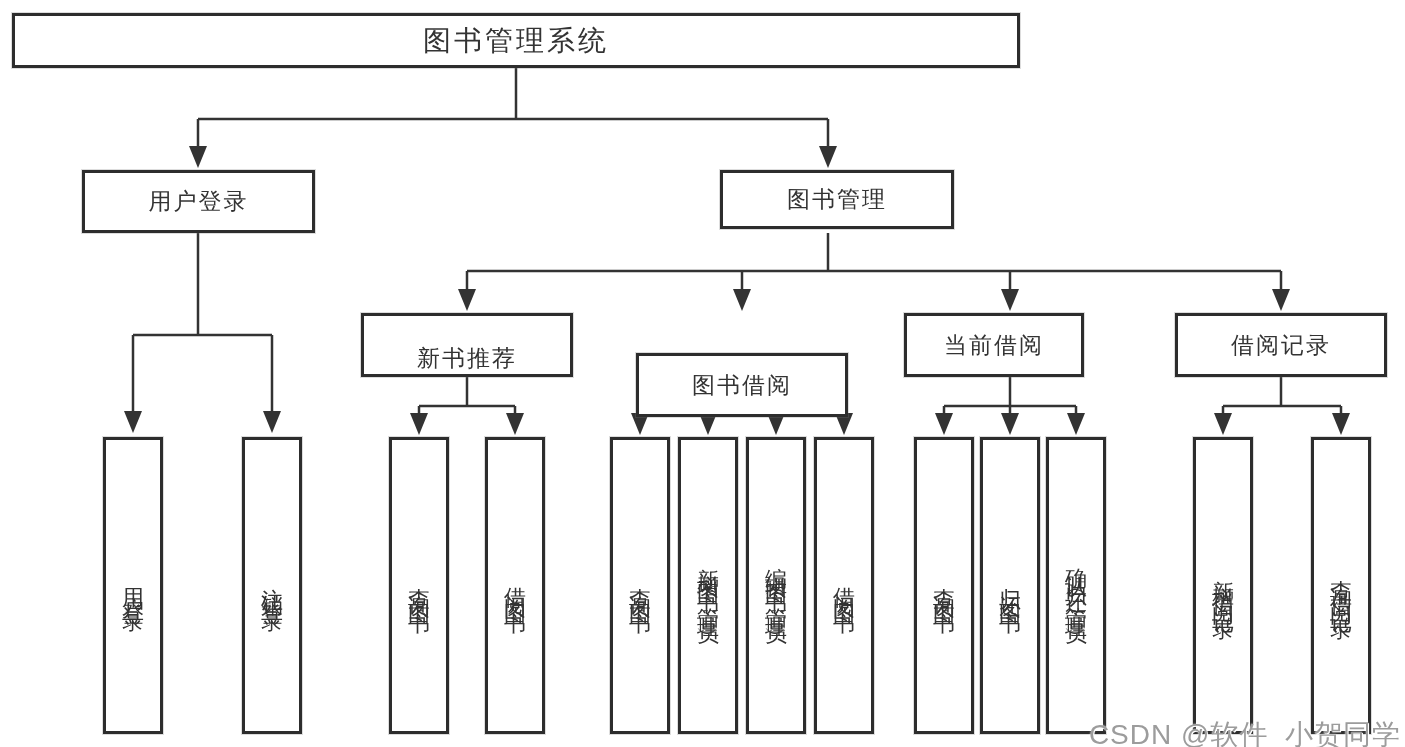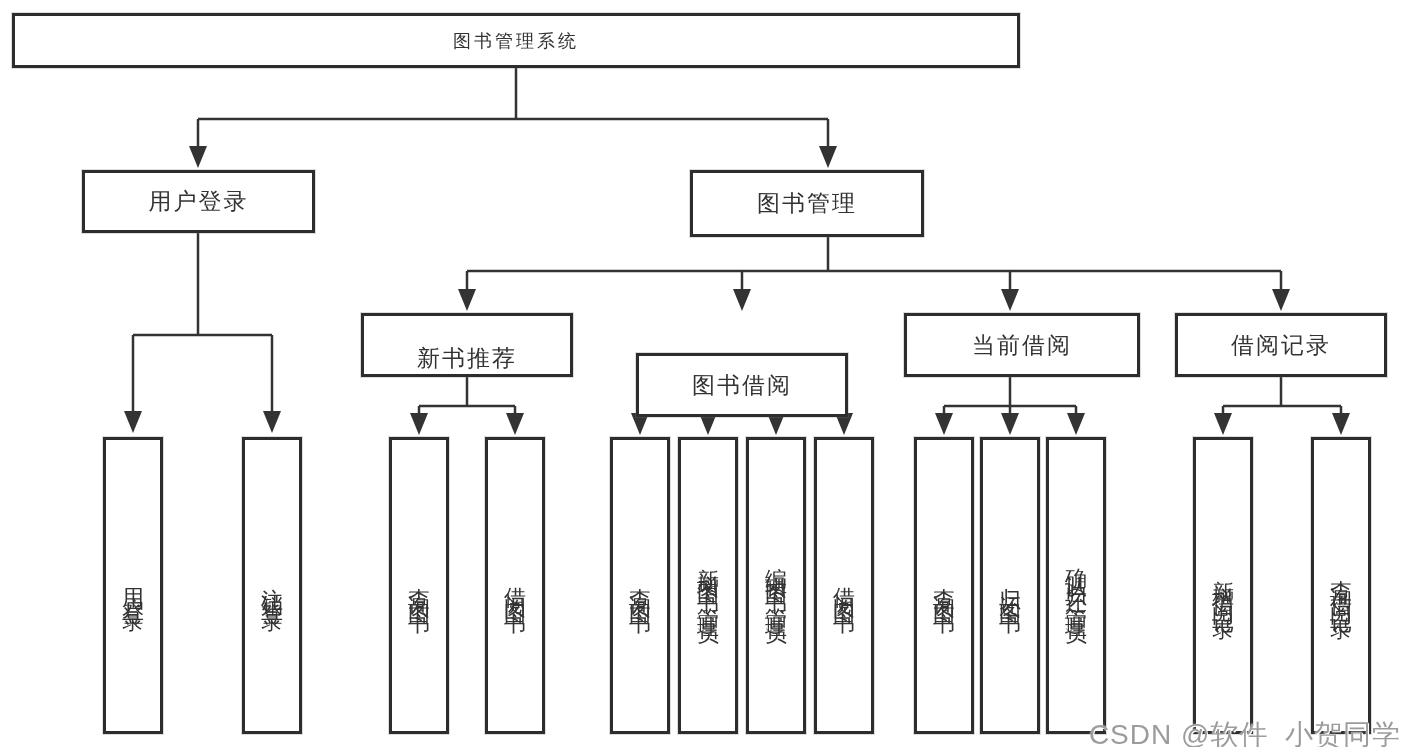--- a/index.html
+++ b/index.html
@@ -31,21 +31,21 @@
     justify-content: center;
     color: #333333;
     box-shadow: 0 0 0 1px rgba(120,120,120,0.25);
   }
   .h-label {
     font-size: 23px;
     letter-spacing: 2px;
     white-space: nowrap;
   }
   .root-label {
-    font-size: 18px;
+    font-size: 28px;
     letter-spacing: 3px;
   }
   .leaf .v-label {
     writing-mode: vertical-rl;
     text-orientation: upright;
     font-size: 22px;
     letter-spacing: 8px;
     line-height: 1;
     white-space: nowrap;
   }
@@ -134,31 +134,31 @@
     </g>
   </svg>
 
   <div class="box" style="left:12px; top:13px; width:1008px; height:55px;">
     <span class="h-label root-label">图书管理系统</span>
   </div>
 
   <div class="box" style="left:82px; top:170px; width:233px; height:63px;">
     <span class="h-label">用户登录</span>
   </div>
-  <div class="box" style="left:690px; top:170px; width:234px; height:67px;">
+  <div class="box" style="left:720px; top:170px; width:234px; height:59px;">
     <span class="h-label">图书管理</span>
   </div>
 
   <div class="box" style="left:361px; top:313px; width:212px; height:64px;align-items:flex-end;">
     <span class="h-label">新书推荐</span>
   </div>
   <div class="box" style="left:636px; top:313px; width:212px; height:64px;margin-top:40px;">
     <span class="h-label">图书借阅</span>
   </div>
-  <div class="box" style="left:904px; top:313px; width:236px; height:64px;">
+  <div class="box" style="left:904px; top:313px; width:180px; height:64px;">
     <span class="h-label">当前借阅</span>
   </div>
   <div class="box" style="left:1175px; top:313px; width:212px; height:64px;">
     <span class="h-label">借阅记录</span>
   </div>
 
   <div class="box leaf" style="left:103px; top:437px; width:60px; height:297px;">
     <span class="v-label">用户登录</span>
   </div>
   <div class="box leaf" style="left:242px; top:437px; width:60px; height:297px;">

